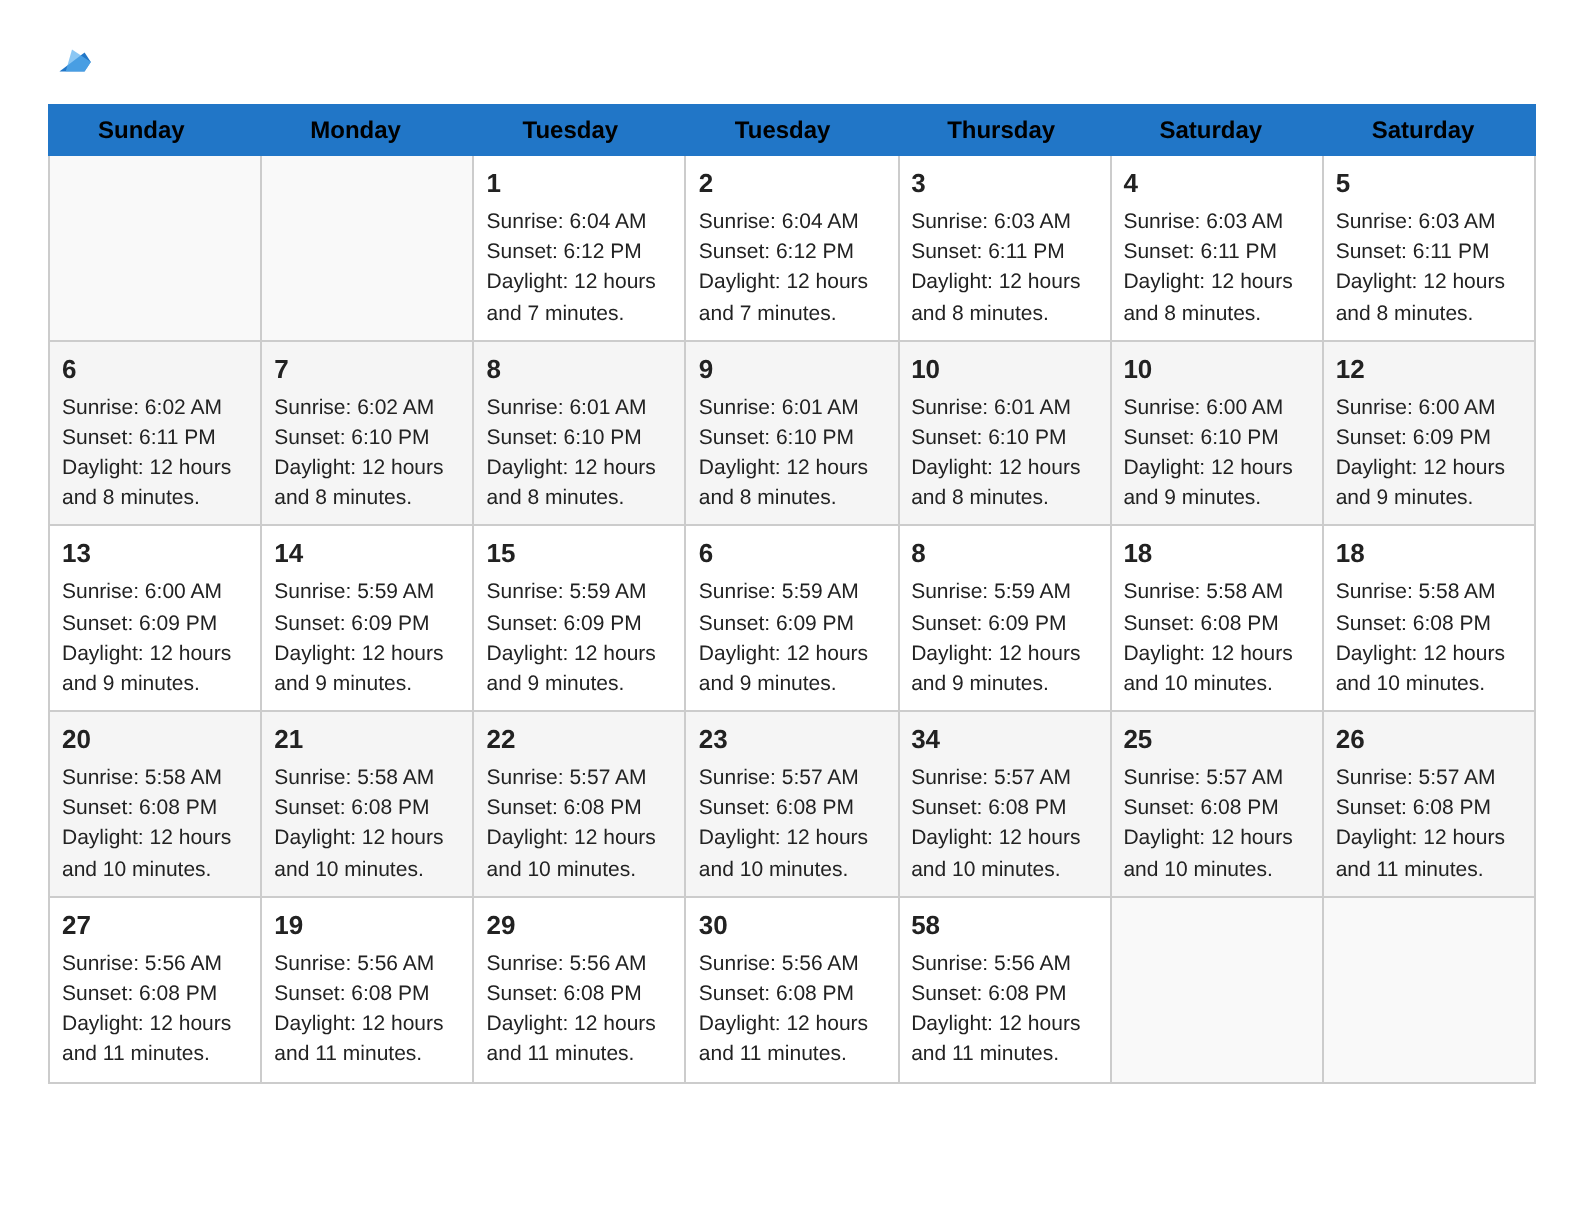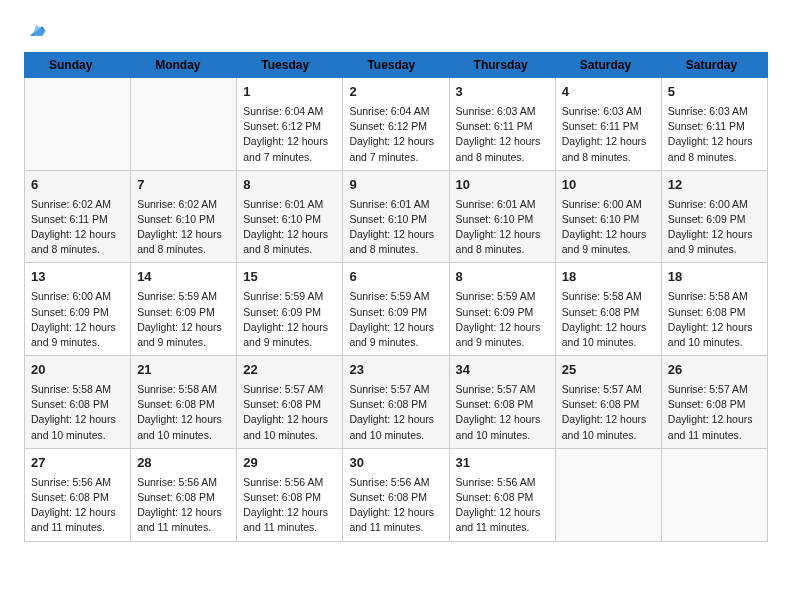--- a/index.html
+++ b/index.html
@@ -304,39 +304,39 @@
           </td>
         </tr>
         <tr>
           <td>
             <span class="day-number">27</span>
             <div>Sunrise: 5:56 AM</div>
             <div>Sunset: 6:08 PM</div>
             <div>Daylight: 12 hours and 11 minutes.</div>
           </td>
           <td>
-            <span class="day-number">28</span>
+            <span class="day-number">19</span>
             <div>Sunrise: 5:56 AM</div>
             <div>Sunset: 6:08 PM</div>
             <div>Daylight: 12 hours and 11 minutes.</div>
           </td>
           <td>
             <span class="day-number">29</span>
             <div>Sunrise: 5:56 AM</div>
             <div>Sunset: 6:08 PM</div>
             <div>Daylight: 12 hours and 11 minutes.</div>
           </td>
           <td>
             <span class="day-number">30</span>
             <div>Sunrise: 5:56 AM</div>
             <div>Sunset: 6:08 PM</div>
             <div>Daylight: 12 hours and 11 minutes.</div>
           </td>
           <td>
-            <span class="day-number">31</span>
+            <span class="day-number">58</span>
             <div>Sunrise: 5:56 AM</div>
             <div>Sunset: 6:08 PM</div>
             <div>Daylight: 12 hours and 11 minutes.</div>
           </td>
           <td class="empty"></td>
           <td class="empty"></td>
         </tr>
       </tbody>
   </table>
 </div>

